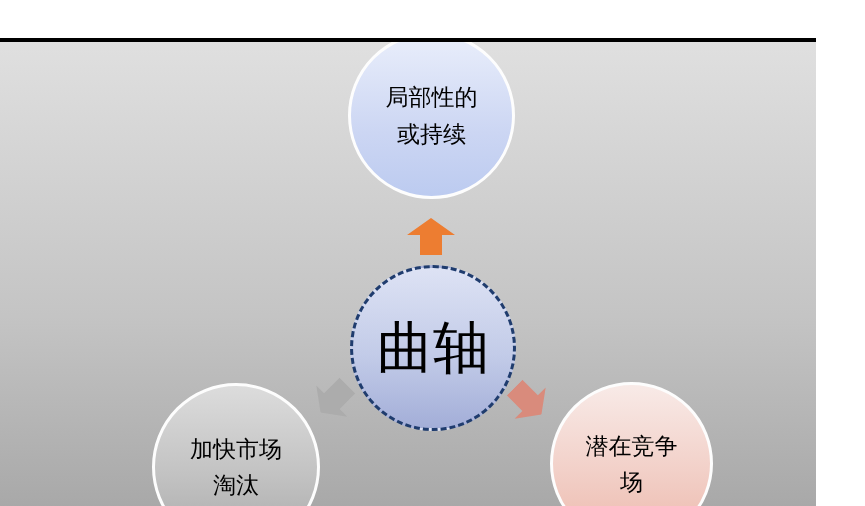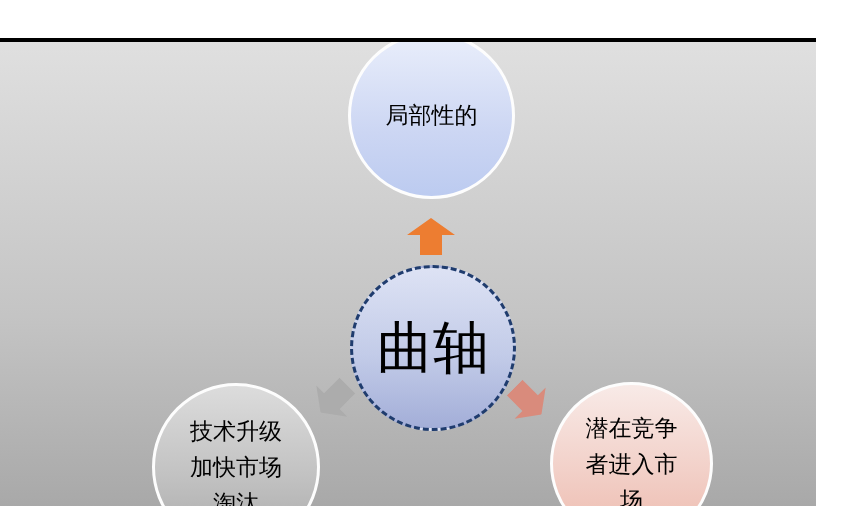--- a/index.html
+++ b/index.html
@@ -62,20 +62,21 @@
 </head>
 <body>
 
 <div class="stage">
 
   <div class="bar top"></div>
   <div class="bar bottom"></div>
 
   <div class="circle node-top">
     <span class="line">局部性的</span>
+    <span class="line">或持续</span>
   </div>
 
   <div class="arrow arrow-up">
     <svg width="48" height="37" viewBox="0 0 48 37">
       <polygon points="24,0 48,17 35,17 35,37 13,37 13,17 0,17" fill="#ed7d31"></polygon>
     </svg>
   </div>
 
   <div class="circle node-center">
     <span class="line">曲轴</span>
@@ -87,24 +88,22 @@
     </svg>
   </div>
 
   <div class="arrow arrow-se">
     <svg width="44" height="38" viewBox="0 0 44 38">
       <polygon points="22,0 44,16 33,16 33,38 11,38 11,16 0,16" fill="#d98b7c"></polygon>
     </svg>
   </div>
 
   <div class="circle node-bottom-left">
-    <span class="line">技术升级</span>
     <span class="line">加快市场</span>
     <span class="line">淘汰</span>
   </div>
 
   <div class="circle node-bottom-right">
     <span class="line">潜在竞争</span>
-    <span class="line">者进入市</span>
     <span class="line">场</span>
   </div>
 
 </div>
 
 </body></html>

